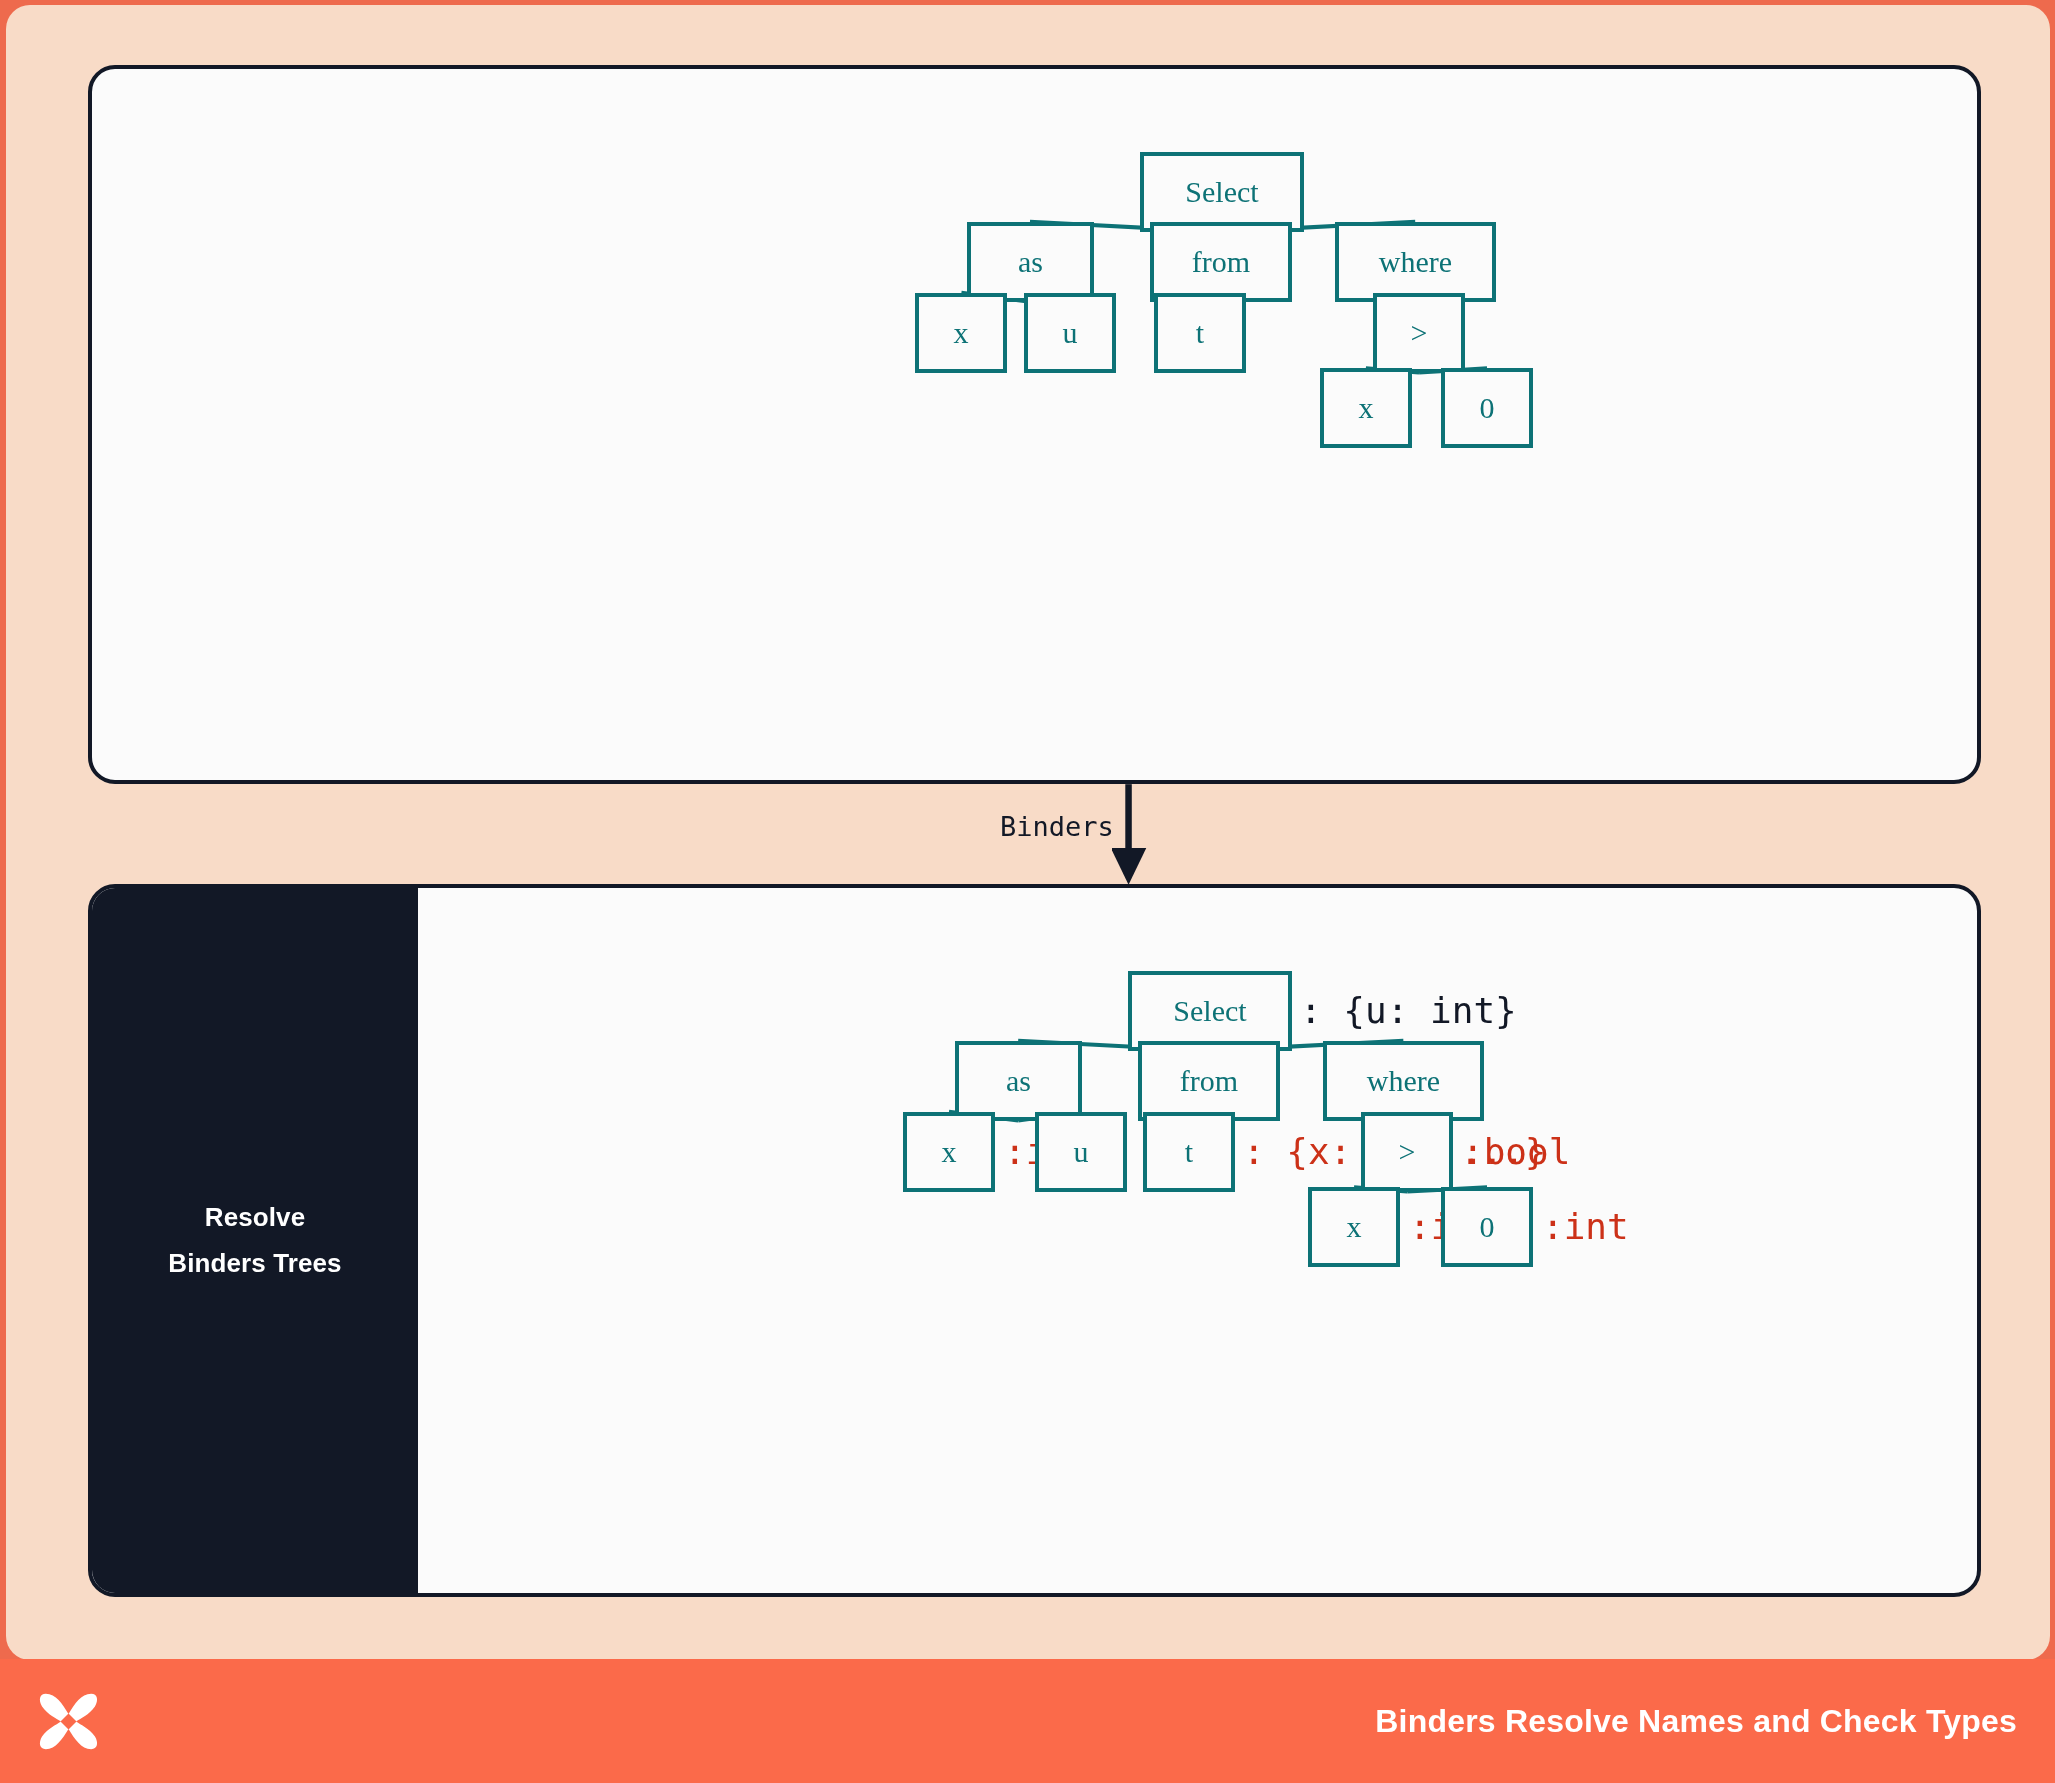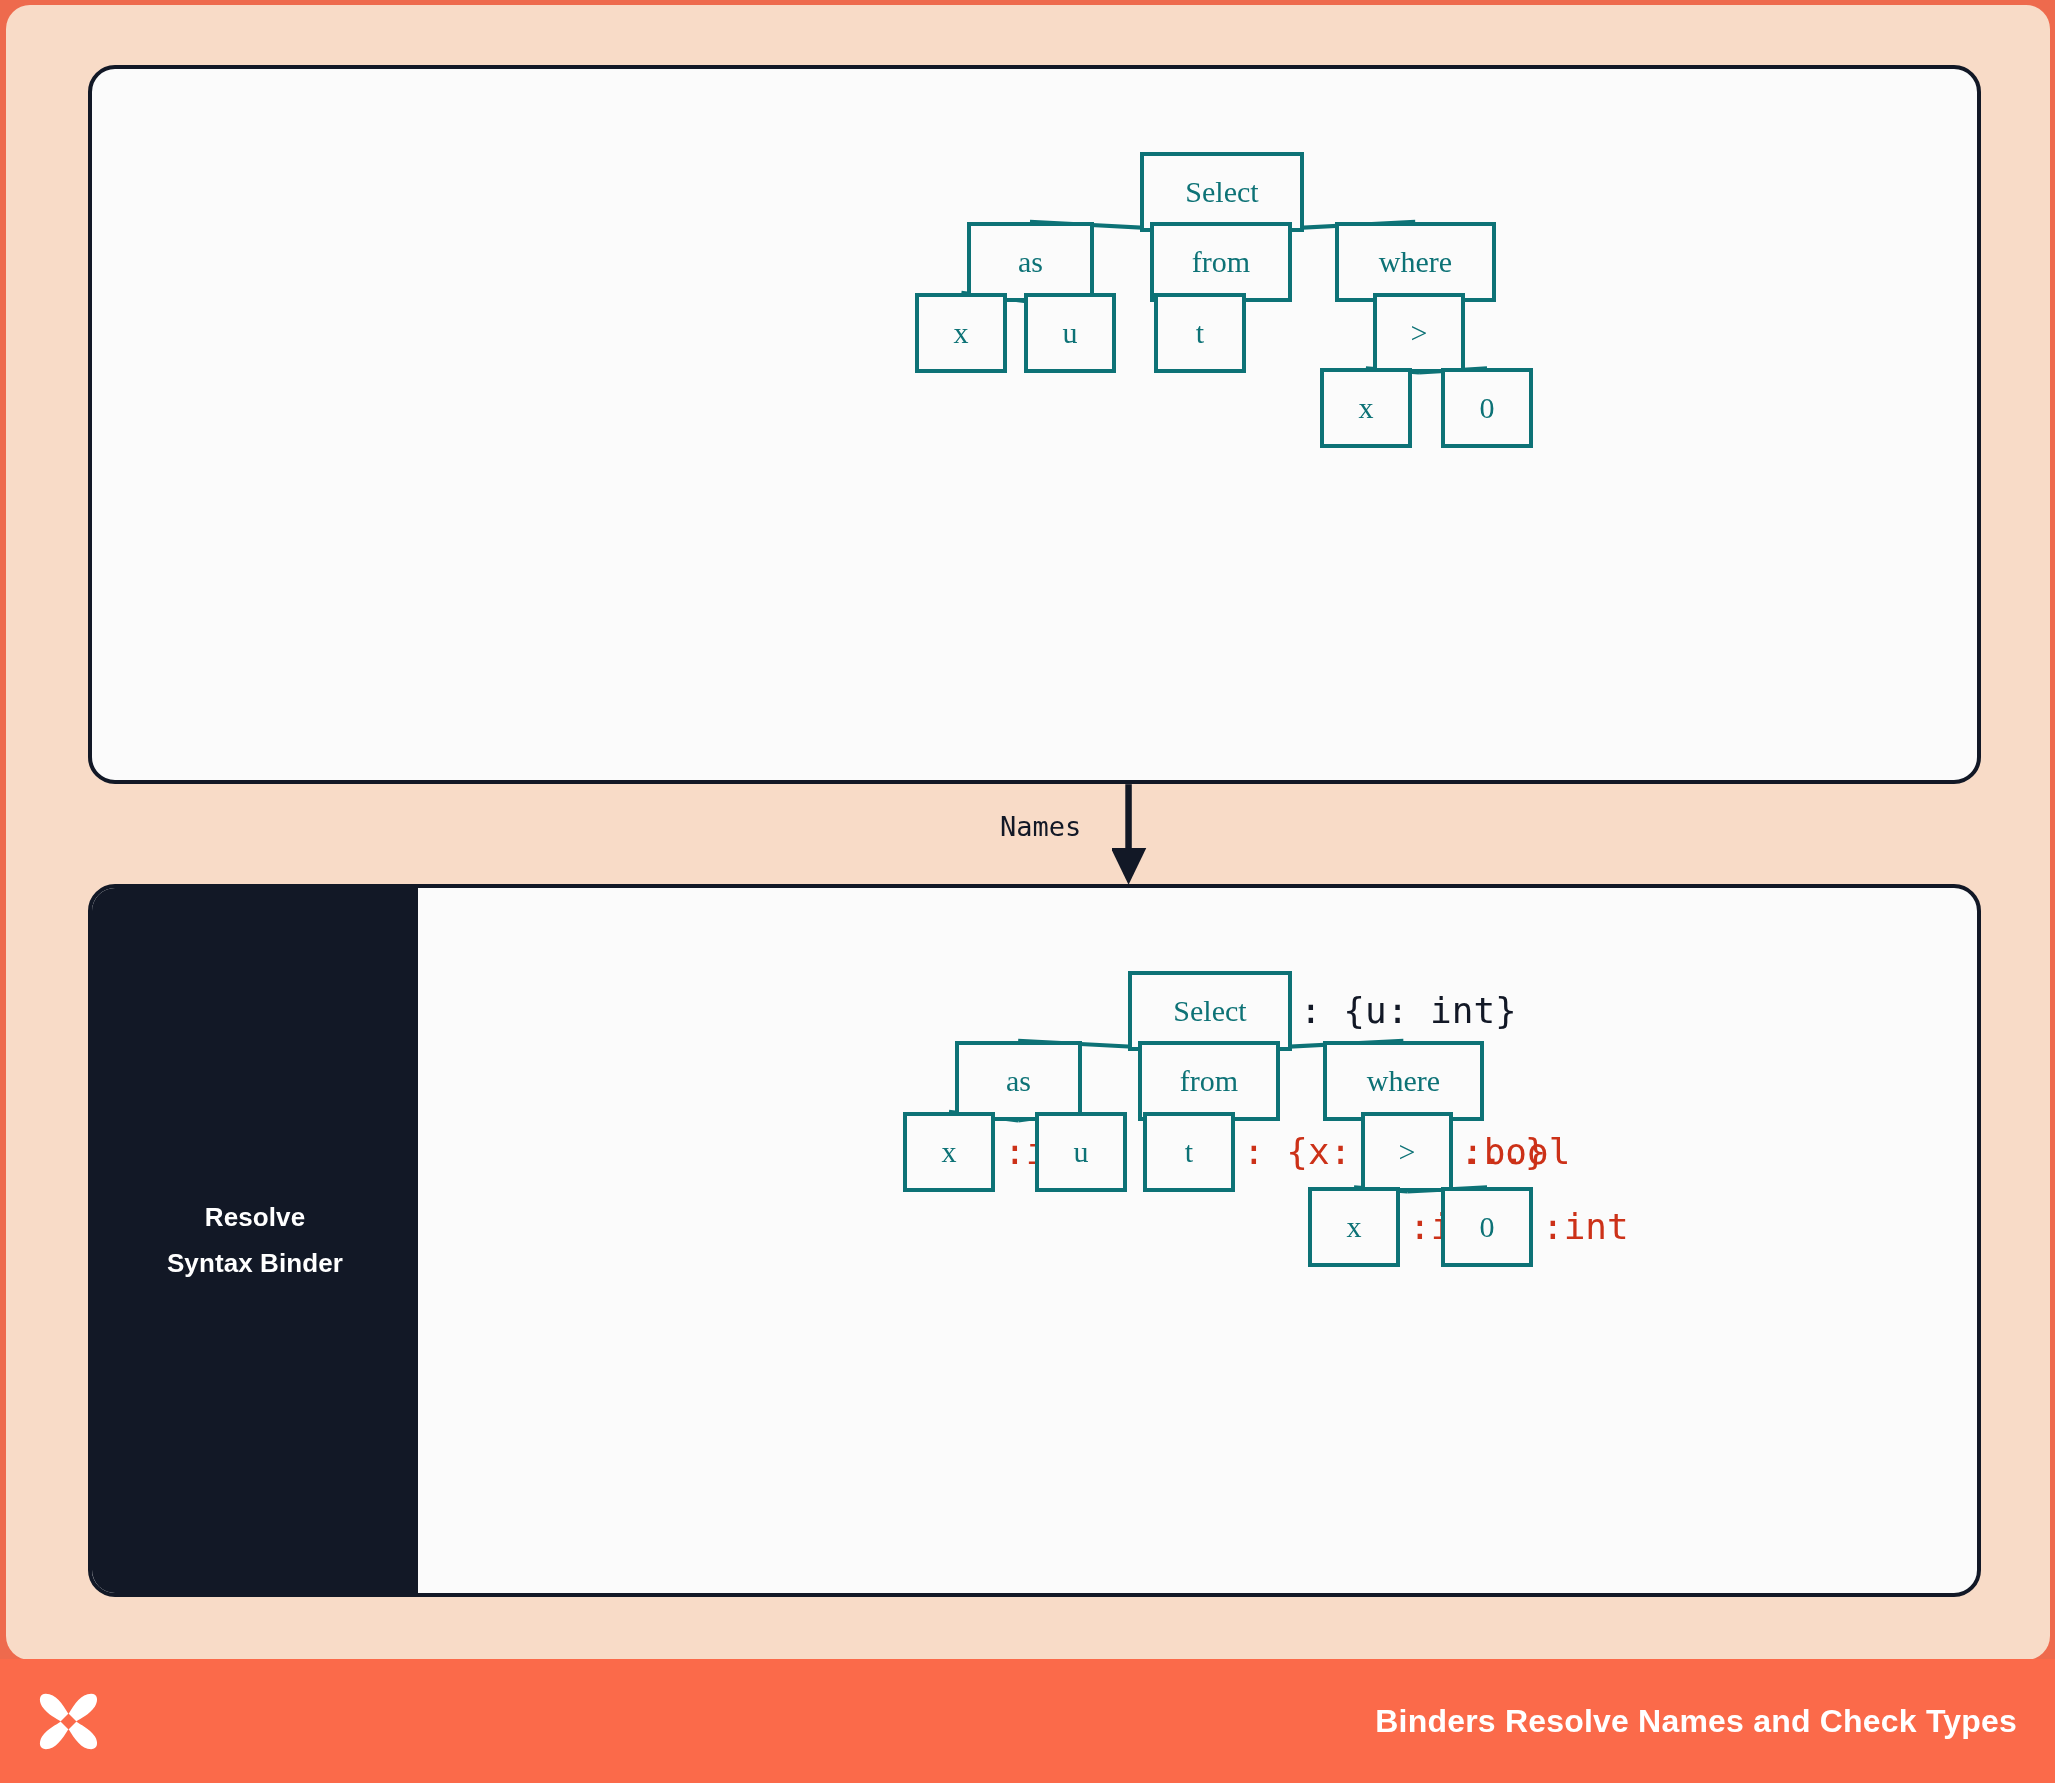--- a/index.html
+++ b/index.html
@@ -142,31 +142,31 @@
         <div class="node" style="left: 917px; top: 153px; width: 161px; height: 80px;">where</div>
         <div class="node" style="left: 497px; top: 224px; width: 92px; height: 80px;">x</div>
         <div class="node" style="left: 606px; top: 224px; width: 92px; height: 80px;">u</div>
         <div class="node" style="left: 736px; top: 224px; width: 92px; height: 80px;">t</div>
         <div class="node" style="left: 955px; top: 224px; width: 92px; height: 80px;">&gt;</div>
         <div class="node" style="left: 902px; top: 299px; width: 92px; height: 80px;">x</div>
         <div class="node" style="left: 1023px; top: 299px; width: 92px; height: 80px;">0</div>
       </div>
   </div>
 
-  <div id="binder-label">Names</div>
+  <div id="binder-label">Binders</div>
   <svg id="binder-arrow" viewBox="0 0 220 172">
     <line x1="28" y1="0" x2="28" y2="128" stroke="#121826" stroke-width="11"></line>
     <polygon points="28,170 -2,108 58,108" fill="#121826"></polygon>
   </svg>
 
   <div class="card" id="card-bottom">
     <div class="sidebar">
       <div class="sidebar-label">
         <div>Resolve</div>
-        <div>Syntax Binder</div>
+        <div>Binders Trees</div>
       </div>
     </div>
     <div class="canvas" id="canvas-bottom">
       <svg id="edges-bottom" width="1561" height="704" viewBox="0 0 2640 1190">
           <line x1="1338.5" y1="275" x2="1015" y2="258" stroke="#0d7276" stroke-width="7"></line>
           <line x1="1338.5" y1="275" x2="1338" y2="258" stroke="#0d7276" stroke-width="7"></line>
           <line x1="1338.5" y1="275" x2="1666.5" y2="258" stroke="#0d7276" stroke-width="7"></line>
           <line x1="1015" y1="393" x2="898" y2="378" stroke="#0d7276" stroke-width="7"></line>
           <line x1="1015" y1="393" x2="1122" y2="378" stroke="#0d7276" stroke-width="7"></line>
           <line x1="1338" y1="393" x2="1303" y2="378" stroke="#0d7276" stroke-width="7"></line>

